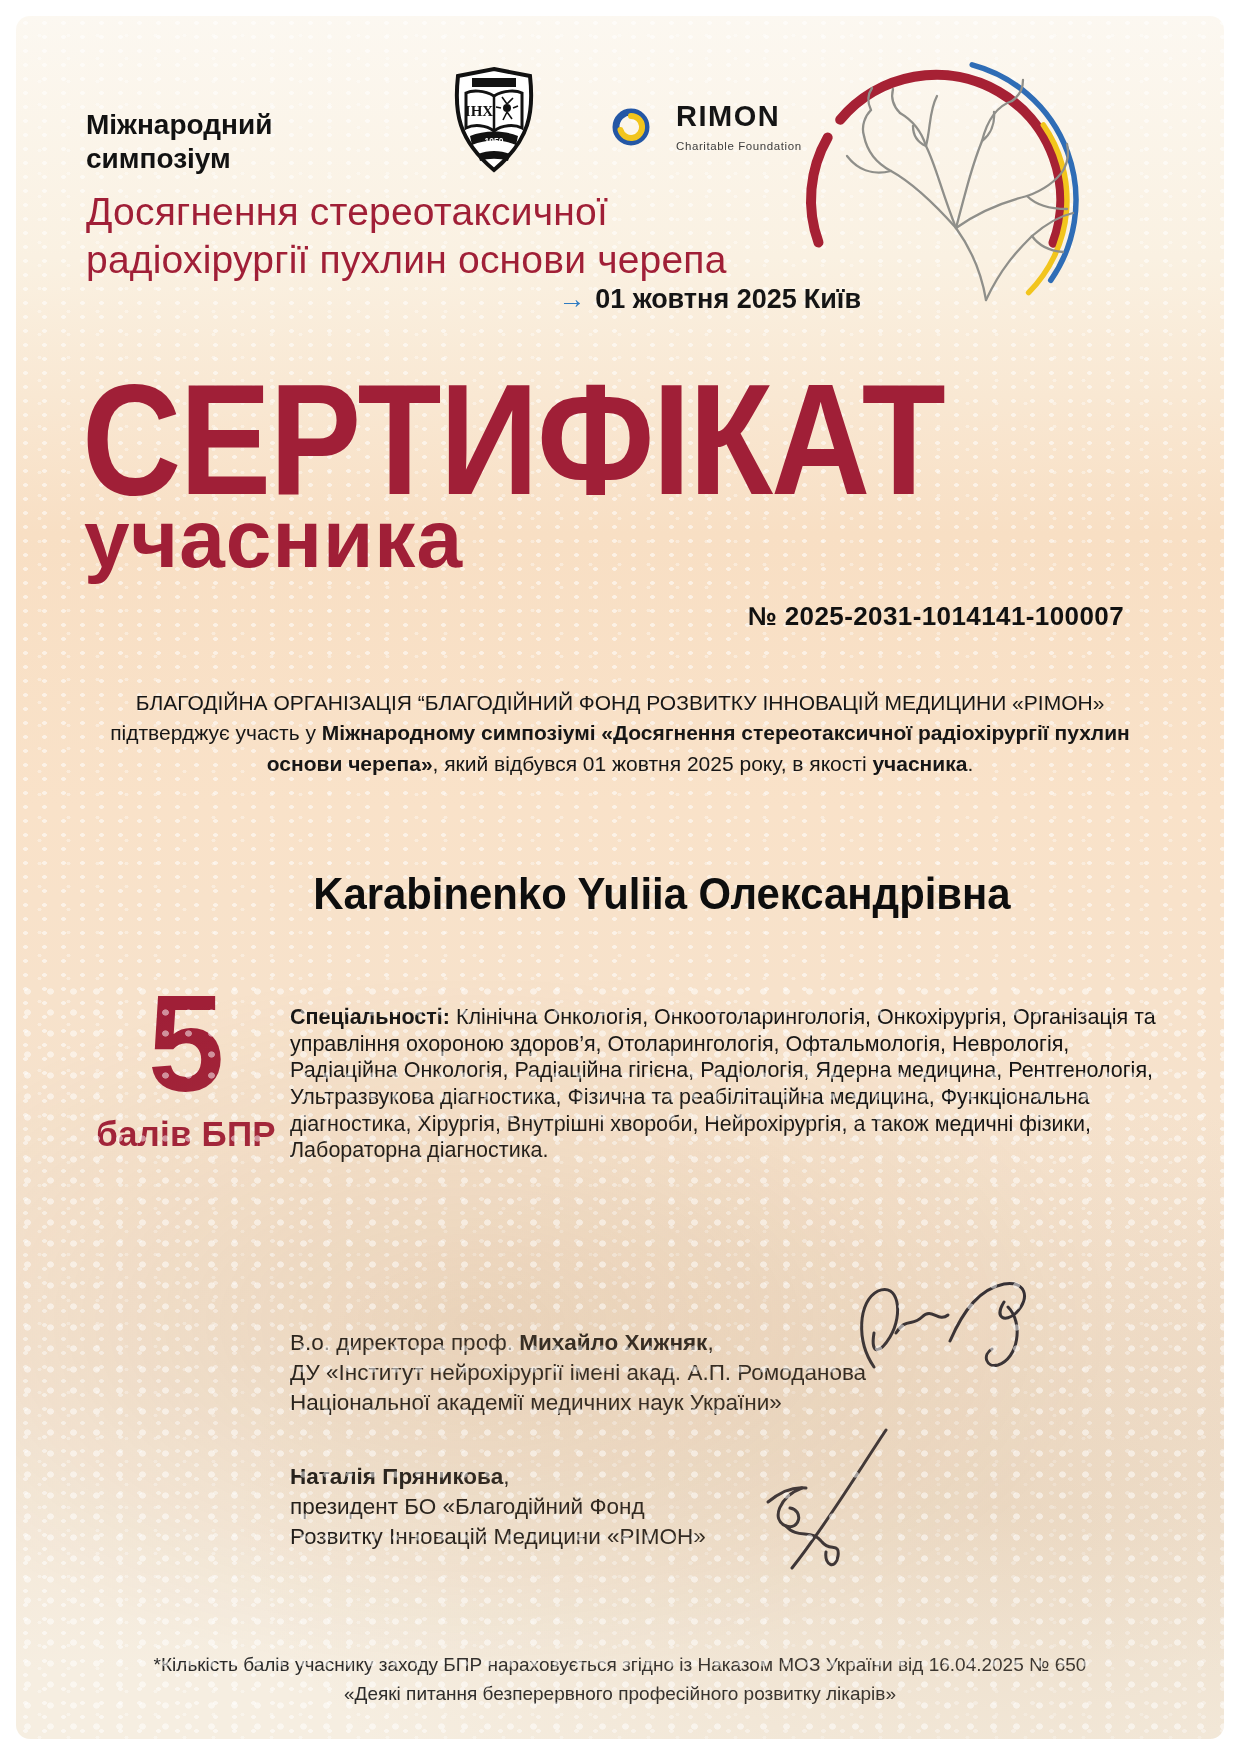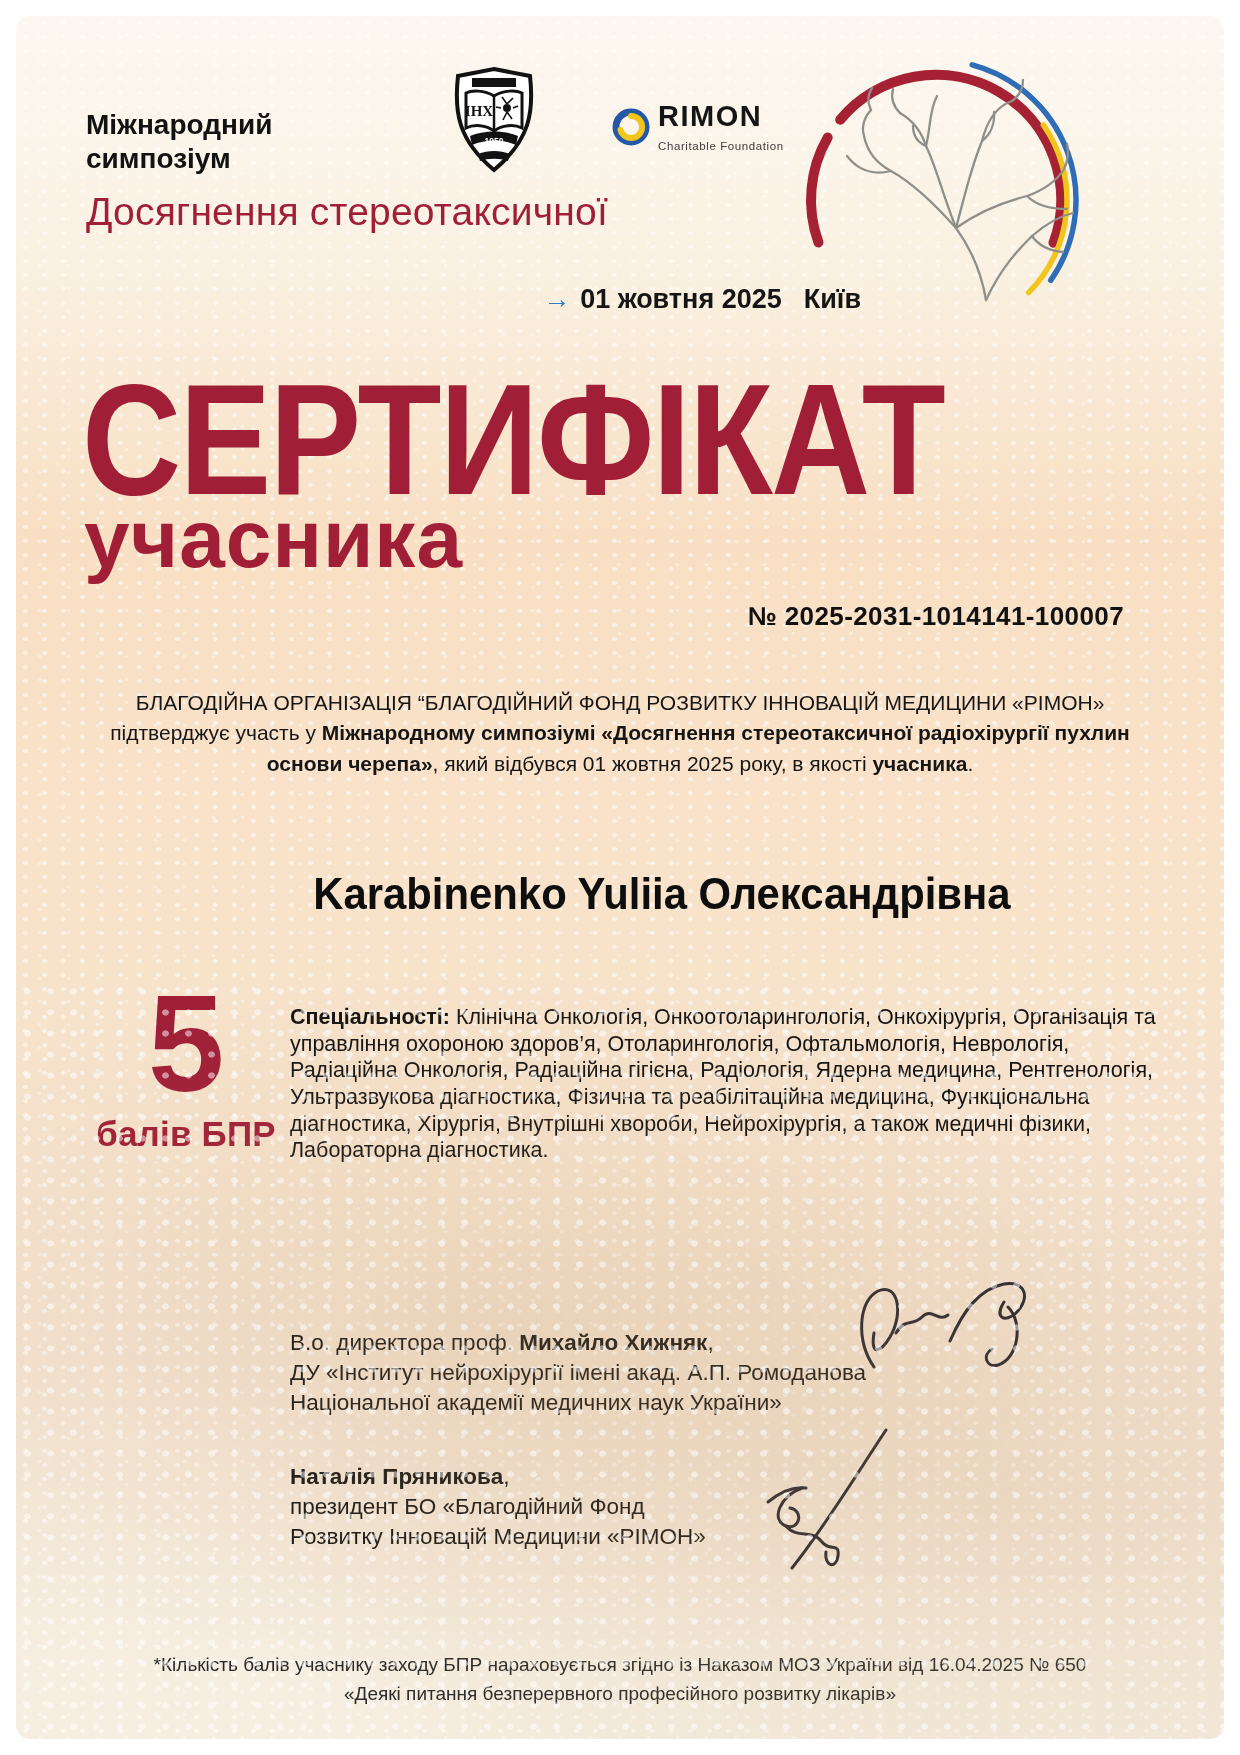--- a/index.html
+++ b/index.html
@@ -17,29 +17,29 @@
   .page::after{content:"";position:absolute;left:0;right:0;top:56%;bottom:0;pointer-events:none;
         background-image:
           radial-gradient(rgba(255,255,255,.5) 3px, transparent 3.8px),
           radial-gradient(ellipse at 38% 45%, rgba(196,150,100,.18), transparent 60%),
           radial-gradient(ellipse at 82% 70%, rgba(196,150,100,.20), transparent 55%);
         background-size:23px 21px,100% 100%,100% 100%;}
   .abs{position:absolute;}
   
   .symp{left:70px;top:92px;font-size:28px;font-weight:700;line-height:1.22;color:#121212;}
   .inst-logo{left:430px;top:50px;}
-  .rimon{left:592px;top:86px;display:flex;align-items:center;gap:4px;}
+  .rimon{left:592px;top:86px;display:flex;align-items:center;gap:22px;}
   .rimon-text .nm{font-size:29px;font-weight:800;letter-spacing:1.5px;color:#151515;line-height:1;}
   .rimon-text .sub{font-size:11.5px;color:#3d3d3d;letter-spacing:.6px;margin-top:9px;}
   .coral{left:755px;top:34px;}
   
   .etitle{left:70px;top:172px;font-size:39px;font-weight:400;line-height:1.23;color:var(--red);letter-spacing:.2px;}
   .daterow{left:0;top:268px;width:845px;text-align:right;font-size:27px;font-weight:700;color:#151515;}
   .daterow .arr{color:#2e7bc1;font-weight:700;margin-right:10px;}
-  .daterow .city{margin-left:22px;}
+  .daterow .city{margin-left:7px;}
   
   .cert{left:66px;top:344px;font-weight:800;color:var(--red);font-size:158px;line-height:1;
         letter-spacing:-2px;display:inline-block;transform:scaleX(.87);transform-origin:left;}
   .cert-sub{left:68px;top:482px;font-weight:800;color:var(--red);font-size:82px;letter-spacing:1px;line-height:1;}
   .cert-num{left:0;top:585px;width:1108px;text-align:right;font-size:26px;font-weight:700;color:#111;letter-spacing:.4px;}
   
   .statement{left:60px;top:672px;width:1088px;text-align:center;font-size:21px;line-height:1.45;color:#161616;}
   .statement b{font-weight:700;}
   
   .pname{left:0;top:852px;width:1208px;text-align:center;padding-left:84px;box-sizing:border-box;}
@@ -120,20 +120,21 @@
           <path d="M256 146 C266 156 281 159 296 159 M293 119 C297 111 298 102 296 94"></path>
           <path d="M215 250 C230 218 246 201 261 186 C276 173 289 166 302 163"></path>
           <path d="M261 186 C268 196 280 201 292 202"></path>
           <path d="M155 96 C146 92 142 84 142 76 M100 60 C96 52 97 44 101 38"></path>
         </g>
       </svg>
     </div>
 
     <div class="abs etitle">
       <div>Досягнення стереотаксичної</div>
+      <div>радіохірургії пухлин основи черепа</div>
     </div>
 
     <div class="abs daterow">
       <span class="arr">→</span><span>01 жовтня 2025</span><span class="city">Київ</span>
     </div>
 
     <div class="abs">
         <span class="abs cert">СЕРТИФІКАТ</span>
       </div>
     <div class="abs cert-sub">учасника</div>

